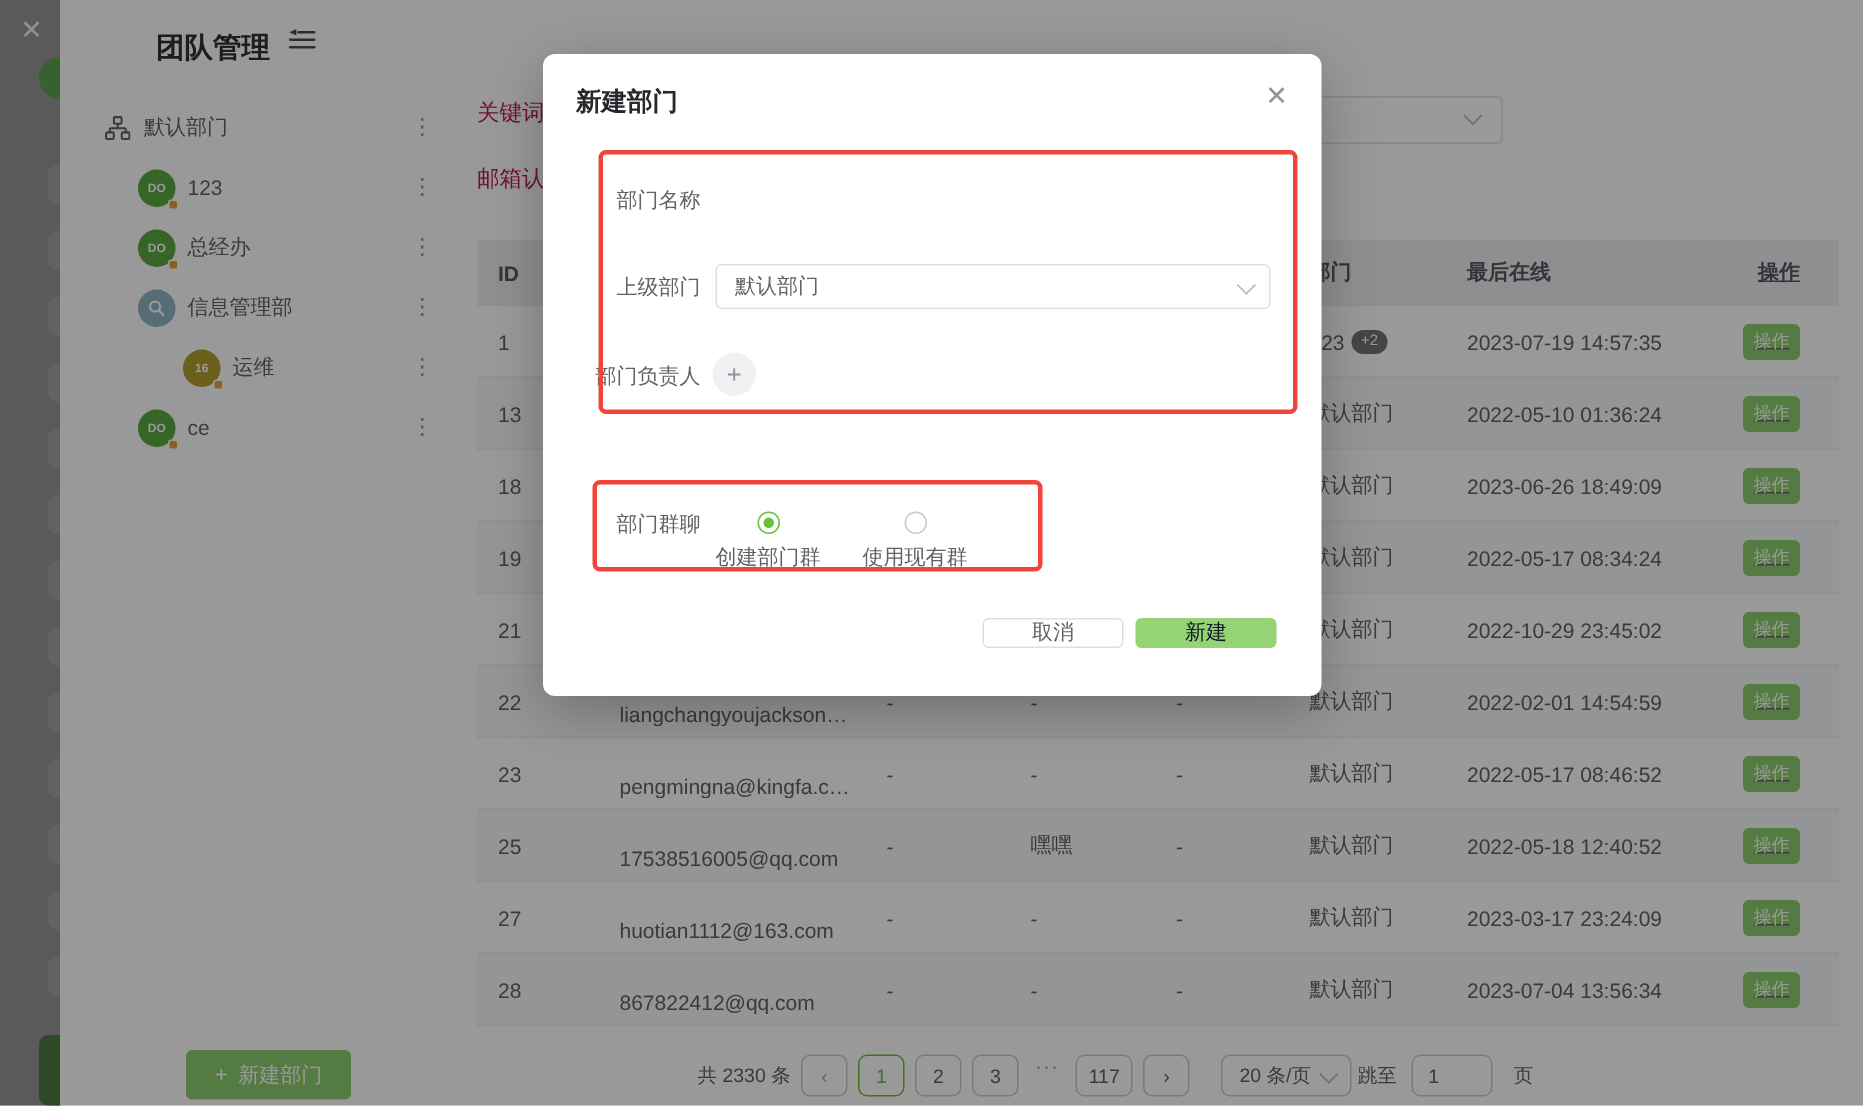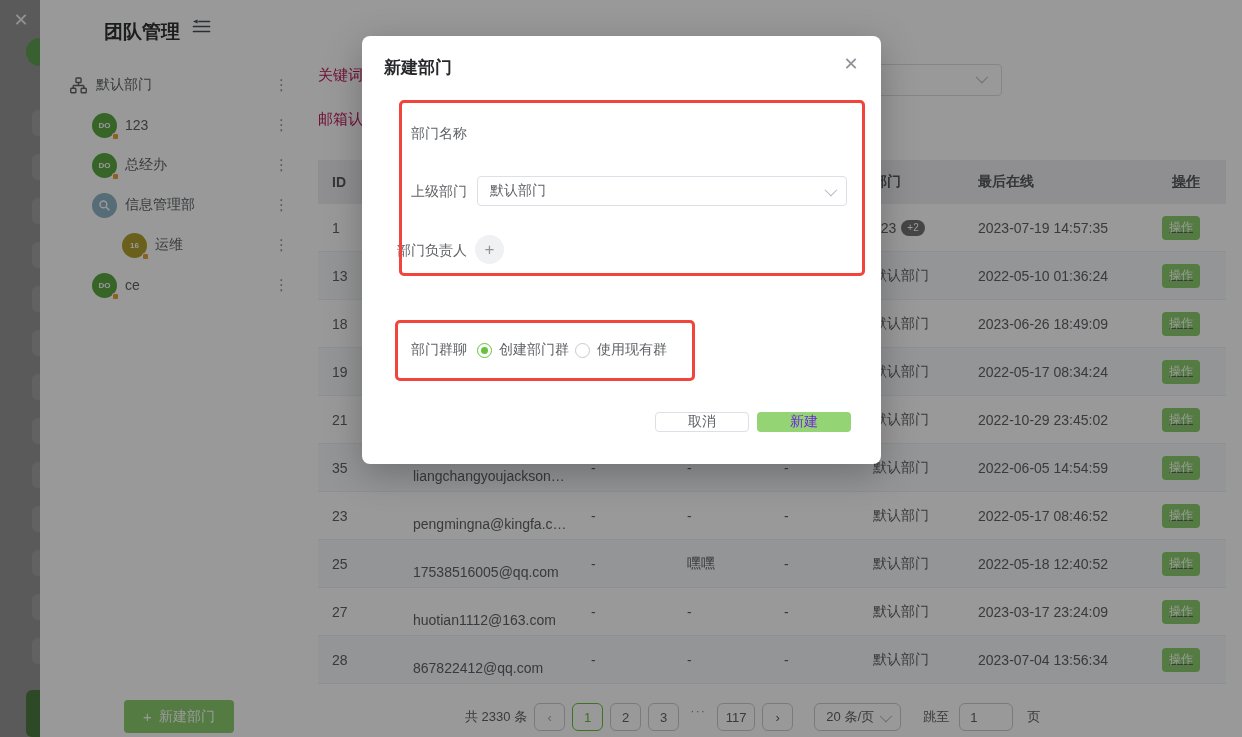--- a/index.html
+++ b/index.html
@@ -49,47 +49,47 @@
   .plus2{display:inline-block;background:#747474;color:#fff;font-size:10px;line-height:16px;border-radius:8px;padding:0 6px;}
   .op-btn{width:38px;height:24px;border:none;border-radius:4px;background:#8bce6e;color:#fff;font-size:12px;cursor:pointer;}
 
   
   #pager{position:absolute;left:147px;top:703px;height:28px;display:flex;align-items:center;font-size:13px;color:#606266;}
   .pg-box{width:31px;height:28px;border:1px solid #c9ccd3;border-radius:6px;background:transparent;display:flex;align-items:center;justify-content:center;margin-left:7px;font-size:13px;color:#606266;cursor:pointer;}
   .pg-box.wide{width:38px;}
   .pg-box.active{border-color:#67c23a;color:#67c23a;}
   .pg-dots{width:24px;text-align:center;color:#909399;margin-left:7px;letter-spacing:1px;}
   #pg-size{width:87px;height:28px;border:1px solid #c9ccd3;border-radius:6px;margin-left:21px;display:flex;align-items:center;justify-content:center;gap:6px;cursor:pointer;}
-  #pg-jump-label{margin-left:22px;}
+  #pg-jump-label{margin-left:4px;}
   #pg-jump{width:54px;height:28px;border:1px solid #c9ccd3;border-radius:6px;margin-left:10px;padding-left:10px;font-size:13px;color:#606266;background:transparent;}
   #pg-suffix{margin-left:14px;}
 
   
   #mask{position:absolute;inset:0;background:rgba(0,0,0,0.40);z-index:5;}
   #modal{position:absolute;left:362px;top:36px;width:519px;height:428px;background:#fff;border-radius:8px;box-shadow:0 10px 36px rgba(0,0,0,.25);z-index:6;}
   #modal-title{position:absolute;left:22px;top:20px;font-size:17px;font-weight:bold;color:#26282c;}
   #modal-close{position:absolute;right:20px;top:18px;width:20px;height:20px;color:#909399;font-size:18px;line-height:20px;text-align:center;cursor:pointer;}
   .fld-label{position:absolute;left:24px;width:81px;text-align:right;font-size:14px;color:#606266;line-height:30px;}
   .fld-input{position:absolute;left:115px;width:370px;height:30px;border:1px solid #dcdfe6;border-radius:4px;font-size:14px;color:#606266;padding:0 12px;background:#fff;}
   .fld-input::placeholder{color:#c0c4cc;}
   #parent-select{display:flex;align-items:center;cursor:pointer;}
   #parent-select .val{flex:1;}
   #leader-add{position:absolute;left:113px;top:199px;width:29px;height:29px;border:none;border-radius:50%;background:#f0f1f3;color:#909399;font-size:17px;line-height:29px;text-align:center;cursor:pointer;}
   #divider{position:absolute;left:22px;right:22px;top:294px;display:flex;align-items:center;}
   #divider .ln{height:1px;background:#e4e7ed;}
   #divider .ln.l{width:22px;}
   #divider .ln.r{flex:1;}
   #divider .txt{font-size:15px;font-weight:bold;color:#26282c;margin:0 9px;}
-  .radio{position:absolute;display:flex;align-items:center;gap:7px;font-size:14px;color:#606266;cursor:pointer;}
+  .radio{position:absolute;display:flex;align-items:center;gap:7px;font-size:14px;color:#606266;cursor:pointer;flex-direction:column;}
   .rdot{width:15px;height:15px;border-radius:50%;border:1px solid #c8cad0;position:relative;background:#fff;}
   .radio.sel .rdot{border-color:#67c23a;}
   .radio.sel .rdot::after{content:"";position:absolute;left:3px;top:3px;width:7px;height:7px;border-radius:50%;background:#67c23a;}
   .mbtn{position:absolute;top:376px;width:94px;height:20px;border-radius:4px;font-size:14px;cursor:pointer;}
   #btn-cancel{left:293px;background:#fff;border:1px solid #dcdfe6;color:#606266;}
-  #btn-confirm{left:395px;background:#95d475;border:none;color:#6d28d9;}
+  #btn-confirm{left:395px;background:#95d475;border:none;color:#0f172a;}
   .anno{position:absolute;border:3px solid #f2443a;border-radius:5px;pointer-events:none;z-index:7;}
   #anno1{left:37px;top:64px;width:466px;height:176px;}
   #anno2{left:33px;top:284px;width:300px;height:61px;}
 
   .chev{display:inline-block;width:9px;height:9px;border-right:1.6px solid #b4b8bf;border-bottom:1.6px solid #b4b8bf;transform:rotate(45deg) translateY(-2px);}
 </style>
 </head>
 <body>
 
 <div id="underlay">
@@ -262,29 +262,29 @@
             <div class="c-5 c"></div>
             <div class="c-dept">
               <span>默认部门</span>
             </div>
             <div class="c-last c">2022-10-29 23:45:02</div>
             <div class="c-act">
               <button class="op-btn">操作</button>
             </div>
           </div>
           <div class="trow stripe">
-            <div class="c c-id">35</div>
+            <div class="c c-id">22</div>
             <div class="c-email c">liangchangyoujackson…</div>
             <div class="c-3 c">-</div>
             <div class="c-4 c">-</div>
             <div class="c-5 c">-</div>
             <div class="c-dept">
               <span>默认部门</span>
             </div>
-            <div class="c-last c">2022-06-05 14:54:59</div>
+            <div class="c-last c">2022-02-01 14:54:59</div>
             <div class="c-act">
               <button class="op-btn">操作</button>
             </div>
           </div>
           <div class="trow">
             <div class="c c-id">23</div>
             <div class="c-email c">pengmingna@kingfa.c…</div>
             <div class="c-3 c">-</div>
             <div class="c-4 c">-</div>
             <div class="c-5 c">-</div>

